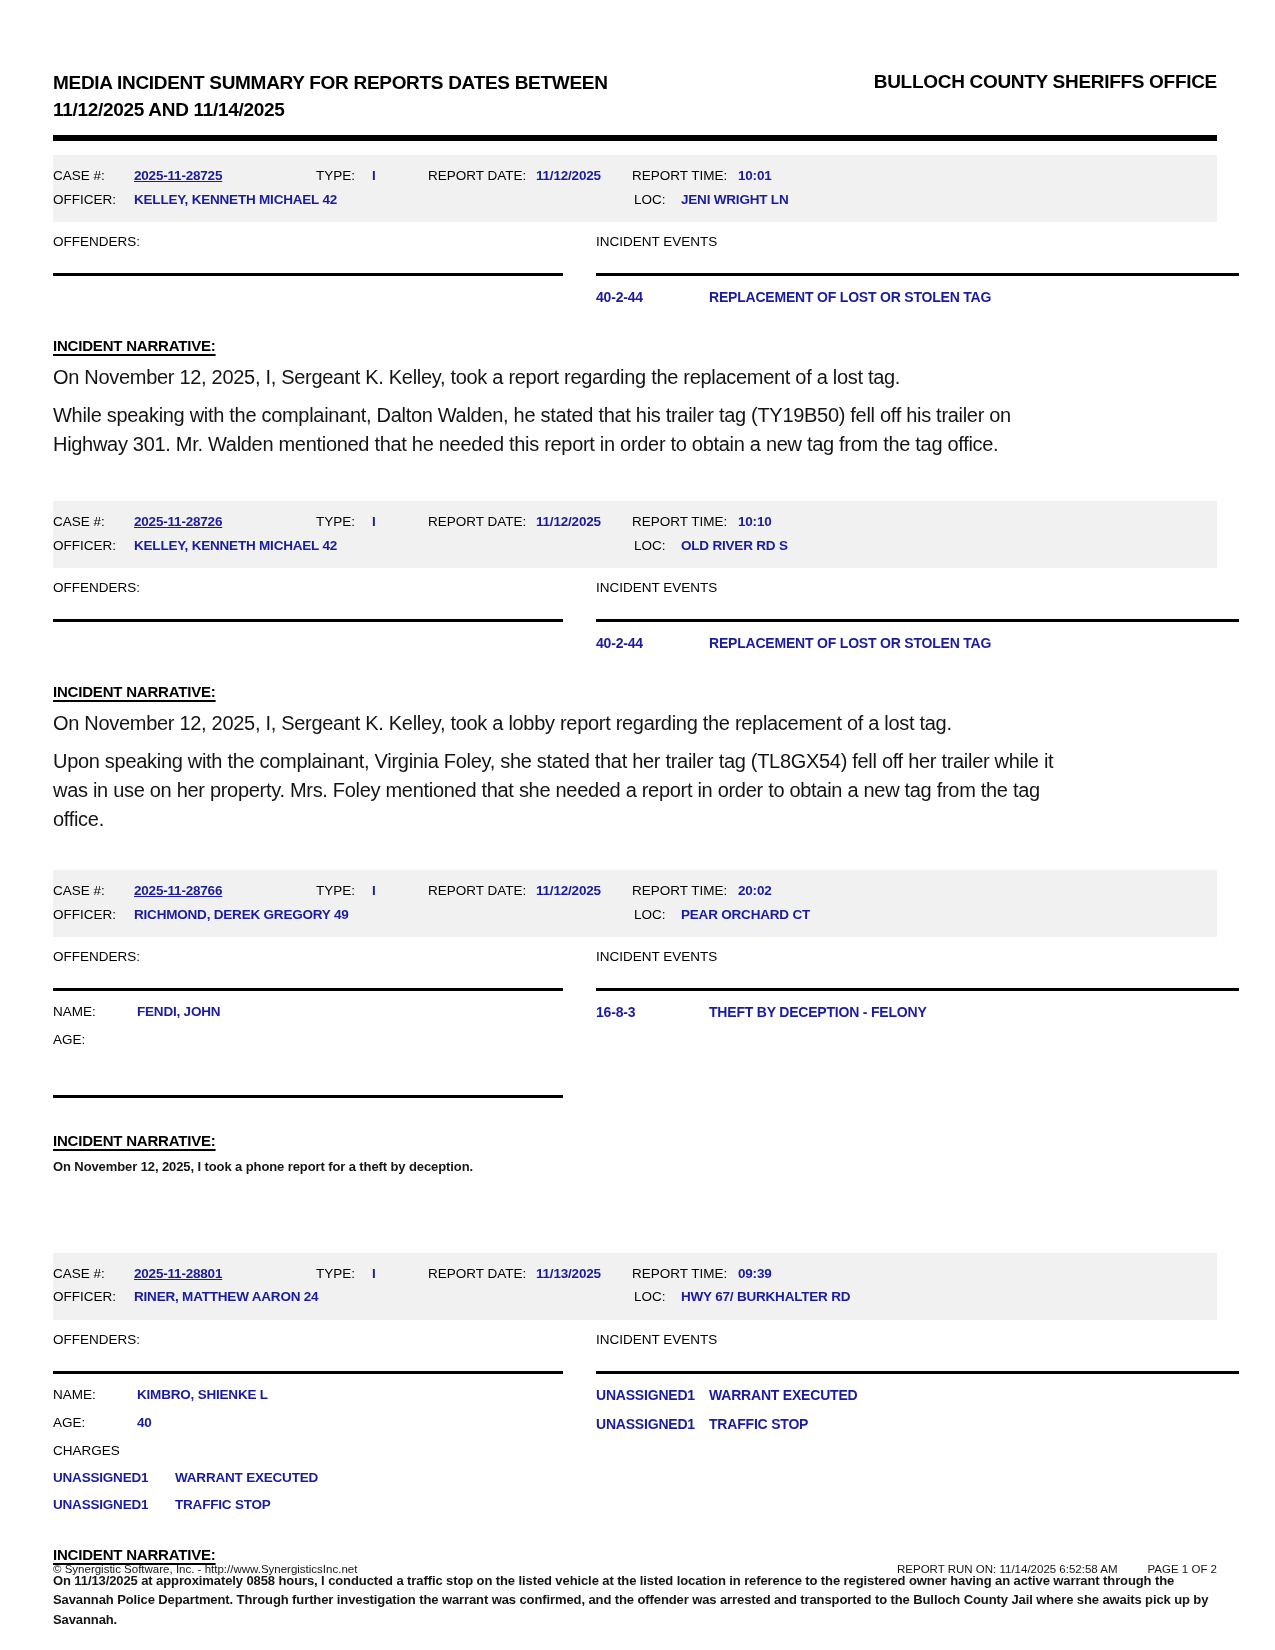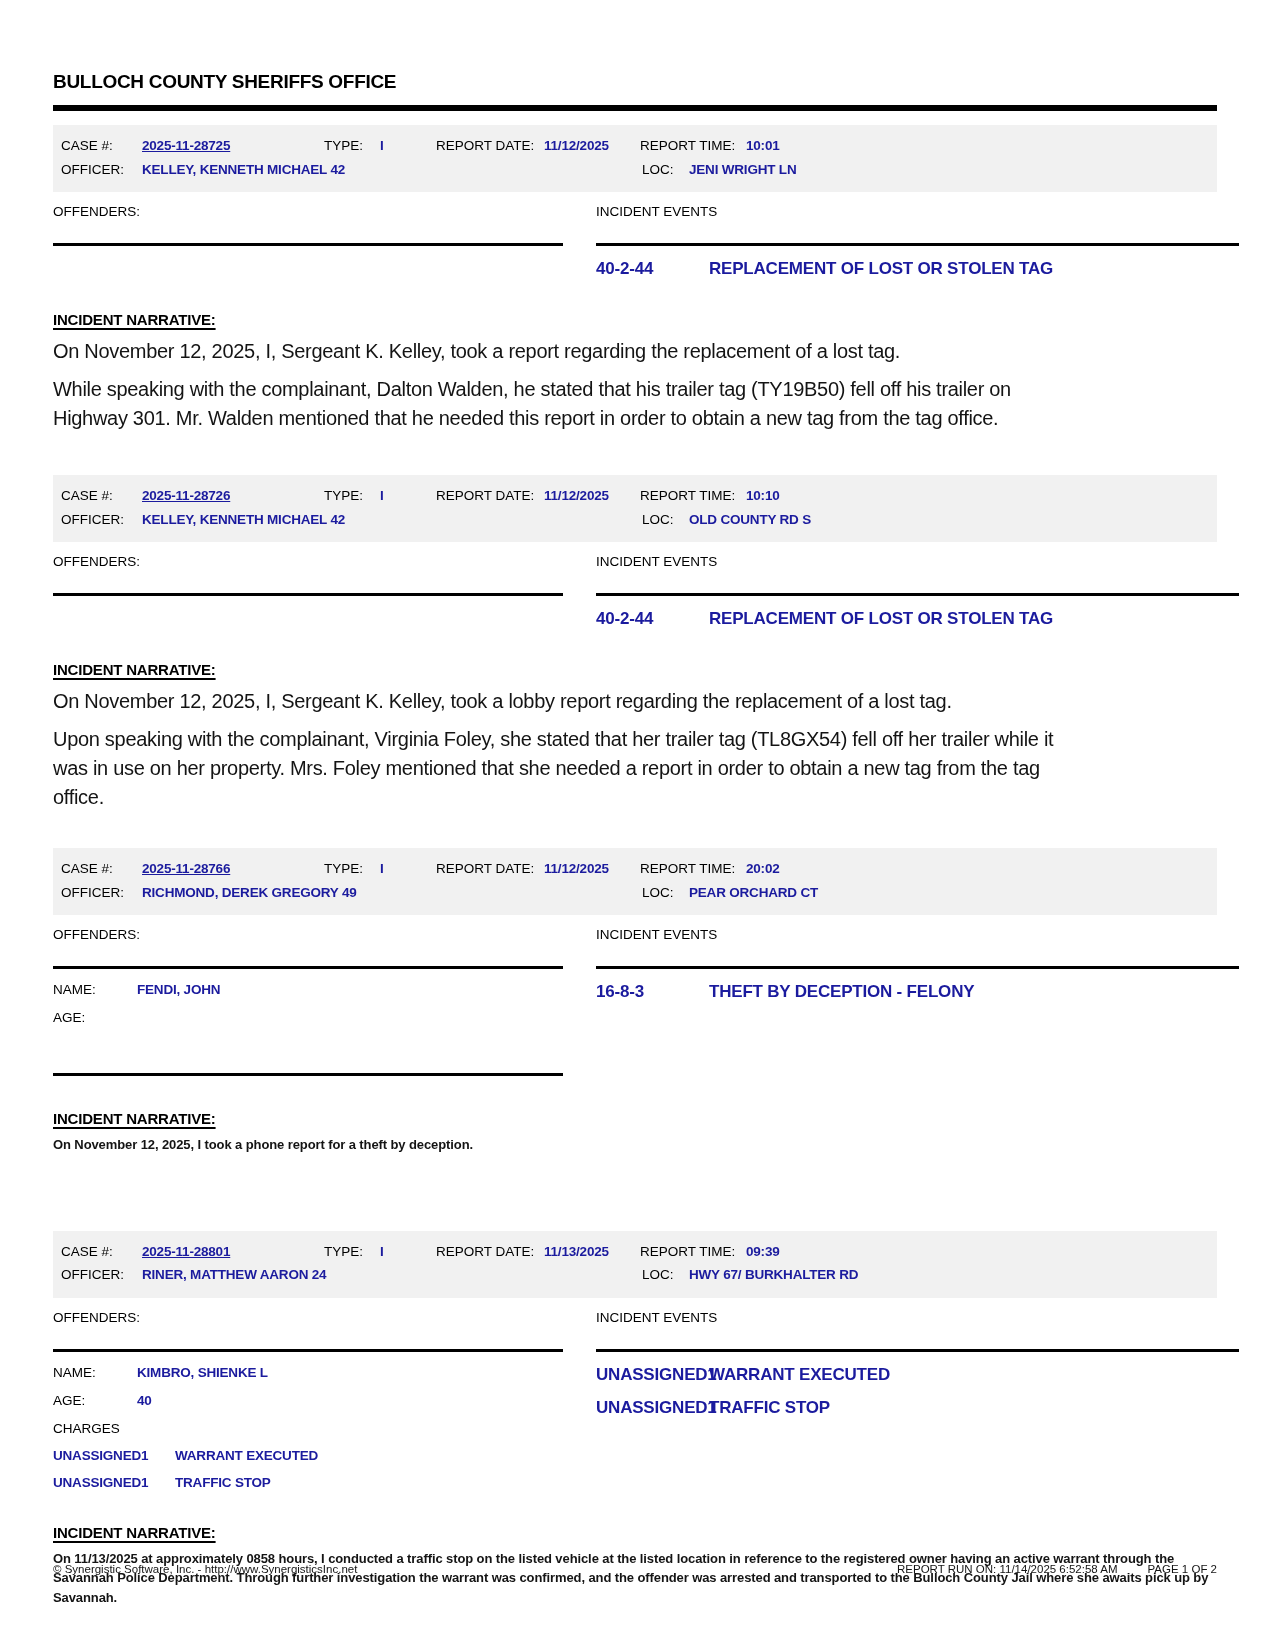--- a/index.html
+++ b/index.html
@@ -17,21 +17,21 @@
   .content { padding: 0 58px 0 53px; }
 
   
   .hdr { display: flex; justify-content: space-between; align-items: flex-start; margin-top: 70px; }
   .hdr-title { font-size: 19px; font-weight: bold; line-height: 1.4; letter-spacing: -0.3px; max-width: 620px; }
   .hdr-office { font-size: 19px; font-weight: bold; letter-spacing: -0.3px; white-space: nowrap; padding-top: 1px; }
   .rule-thick { height: 6px; background: #000; margin-top: 12px; }
 
   
   .case { margin-top: 0; }
-  .case-head { background: #f1f1f1; padding: 9px 0 11px 8px; }
+  .case-head { background: #f1f1f1; padding: 9px 0 11px 0; }
   .hrow { display: flex; align-items: baseline; font-size: 13.5px; line-height: 1; padding: 5px 0; }
   .lbl { color: #000; font-weight: normal; }
   .val { color: #1b1b9e; font-weight: bold; letter-spacing: -0.2px; }
   .link { text-decoration: underline; cursor: pointer; }
   .wc1 { width: 81px; }   
   .wc2 { width: 182px; }  
   .wc3 { width: 56px; }   
   .wc4 { width: 56px; }   
   .wc5 { width: 108px; }  
   .wc6 { width: 96px; }   
@@ -40,21 +40,21 @@
   .wo2 { width: 500px; }  
   .wo3 { width: 47px; }   
 
   
   .cols { display: flex; margin-top: 4px; }
   .col-left { width: 510px; }
   .col-gap { width: 33px; }
   .col-right { flex: 1; margin-right: -22px; }
   .sec-lbl { font-size: 13.5px; padding: 8px 0 24px 0; }
   .uline { height: 3px; background: #000; }
-  .event-row { display: flex; margin-top: 13px; font-size: 17px; font-weight: bold; color: #1b1b9e; letter-spacing: -0.2px; }
+  .event-row { display: flex; margin-top: 13px; font-size: 14px; font-weight: bold; color: #1b1b9e; letter-spacing: -0.2px; }
   .event-code { width: 113px; flex: none; }
   .off-row { display: flex; margin-top: 13px; font-size: 13.5px; align-items: center; }
   .off-lbl { width: 84px; flex: none; color: #000; font-weight: normal; }
   .off-val { color: #1b1b9e; font-weight: bold; letter-spacing: -0.2px; }
   .charges-lbl { margin-top: 13px; font-size: 13.5px; }
   .charge-row { display: flex; margin-top: 12px; font-size: 13.5px; font-weight: bold; color: #1b1b9e; letter-spacing: -0.2px; }
   .charge-code { width: 122px; flex: none; }
   .closing-line { margin-top: 48px; }
 
   
@@ -81,20 +81,21 @@
   .footer-right { display: flex; }
   .footer-run { margin-right: 30px; }
 </style>
 </head>
 <body>
 
 <div class="page">
   <div class="content">
 
     <div class="hdr">
+      <div class="hdr-title">MEDIA INCIDENT SUMMARY FOR REPORTS DATES BETWEEN 11/12/2025 AND 11/14/2025</div>
       <div class="hdr-office">BULLOCH COUNTY SHERIFFS OFFICE</div>
     </div>
     <div class="rule-thick"></div>
 
     <section class="case case-1">
       <div class="case-head">
         <div class="hrow">
           <span class="lbl wc1">CASE #:</span>
           <span class="wc2"><a class="val link">2025-11-28725</a></span>
           <span class="lbl wc3">TYPE:</span>
@@ -142,21 +143,21 @@
           <span class="val wc4">I</span>
           <span class="lbl wc5">REPORT DATE:</span>
           <span class="val wc6">11/12/2025</span>
           <span class="lbl wc7">REPORT TIME:</span>
           <span class="val">10:10</span>
         </div>
         <div class="hrow">
           <span class="lbl wo1">OFFICER:</span>
           <span class="val wo2">KELLEY, KENNETH MICHAEL 42</span>
           <span class="lbl wo3">LOC:</span>
-          <span class="val">OLD COUNTY RD S</span>
+          <span class="val">OLD RIVER RD S</span>
         </div>
       </div>
       <div class="cols">
         <div class="col-left">
           <div class="sec-lbl">OFFENDERS:</div>
           <div class="uline"></div>
         </div>
         <div class="col-gap"></div>
         <div class="col-right">
           <div class="sec-lbl">INCIDENT EVENTS</div>

